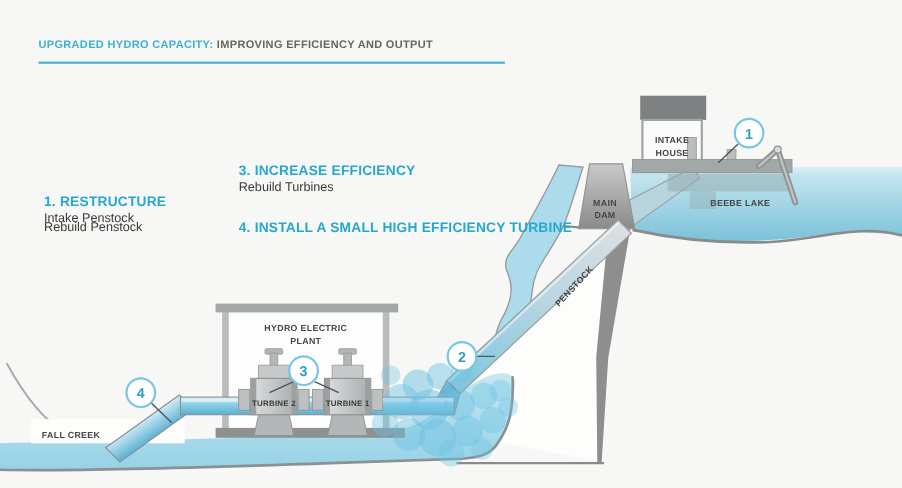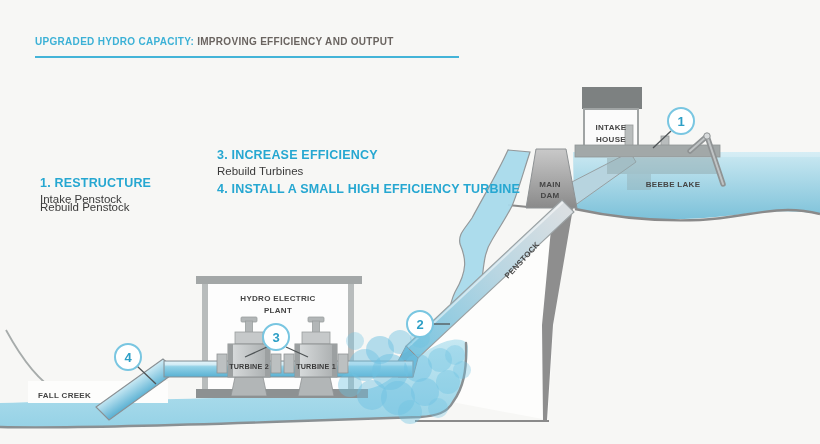--- a/index.html
+++ b/index.html
@@ -16,21 +16,21 @@
   .title .rest{color:#6a6460;}
   .title-underline{
     position:absolute;left:35px;top:56px;width:424px;height:2px;background:#44b4d8;
   }
   .legend-item{position:absolute;white-space:nowrap;}
   .legend-h{font-size:12.5px;font-weight:700;color:#26a7d1;letter-spacing:.2px;}
   .legend-d{font-size:11.5px;color:#3a3a3a;margin-top:3px;}
   .li-1{left:40px;top:148px;margin-top:28px;}
   .li-2{left:40px;top:198px;}
   .li-3{left:217px;top:148px;}
-  .li-4{left:217px;top:182px;}
+  .li-4{left:217px;top:200px;}
   svg text{font-family:"Liberation Sans",sans-serif;}
   .map-label{font-size:8px;font-weight:700;fill:#454545;letter-spacing:.3px;}
   .map-label-sm{font-size:7.2px;font-weight:700;fill:#3b3b3b;letter-spacing:.2px;}
   .marker-num{font-size:13px;font-weight:600;fill:#2d9fc6;}
 </style>
 </head>
 <body>
 
 <div class="stage">
 

